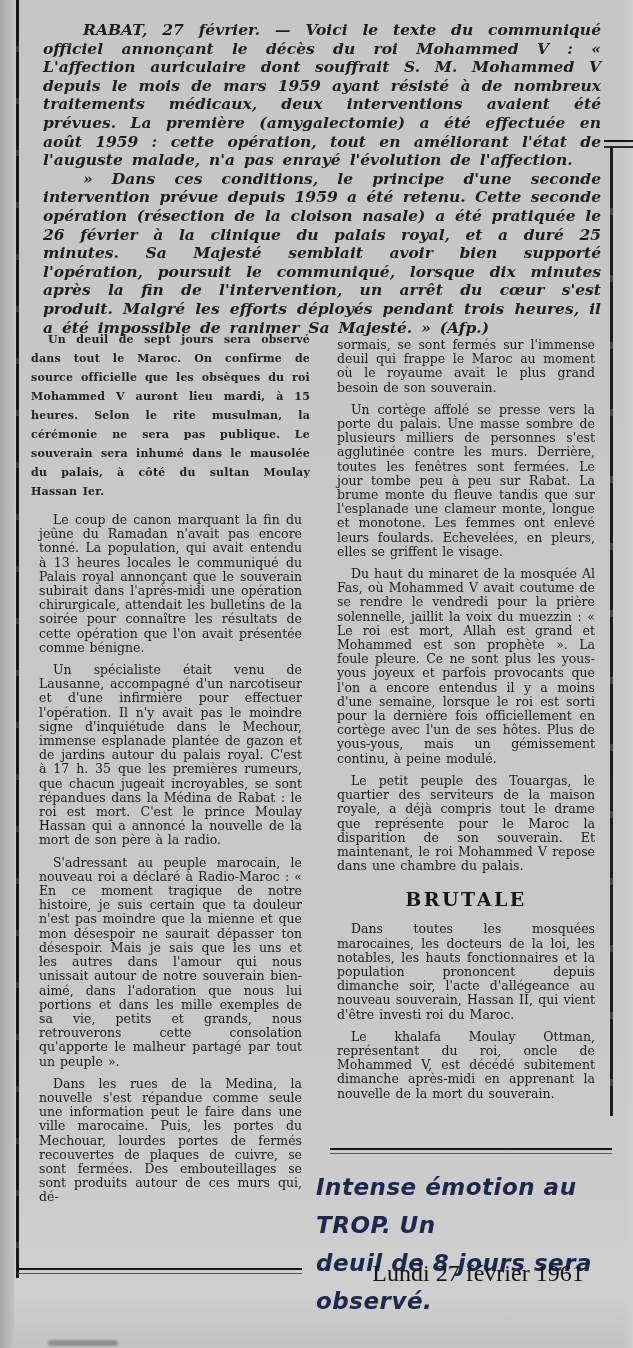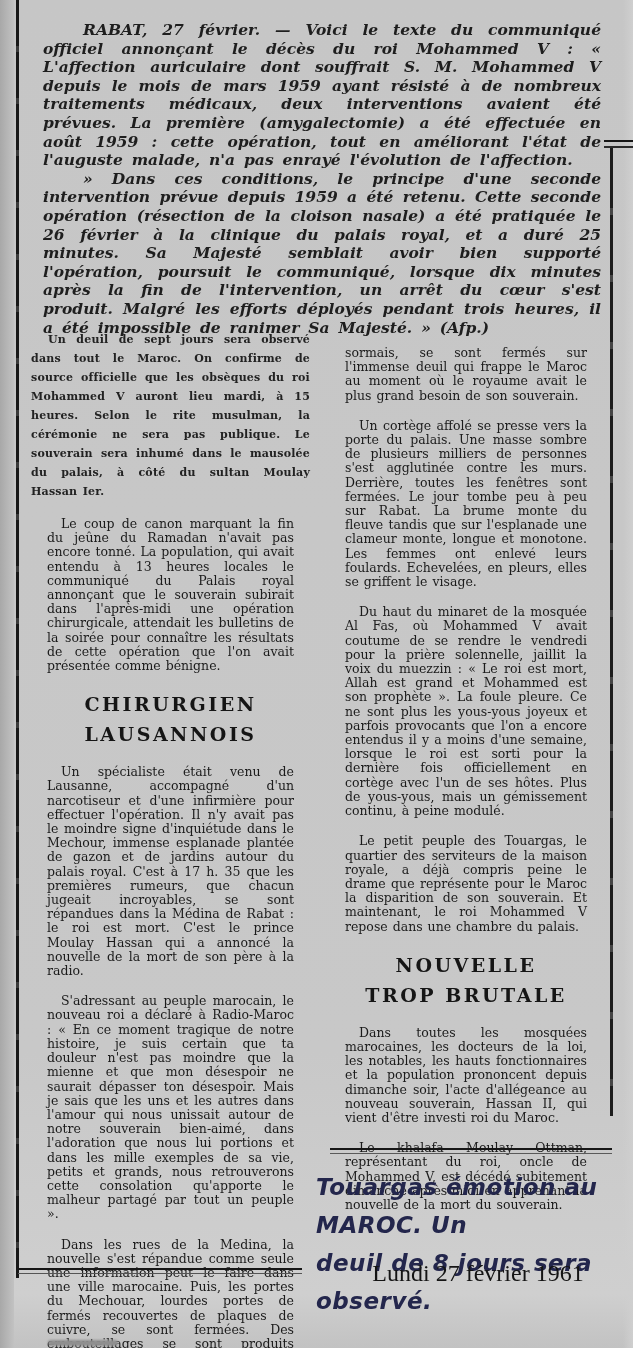--- a/index.html
+++ b/index.html
@@ -31,21 +31,21 @@
   .intro{position:absolute;left:43px;top:21px;width:558px;
     font-style:italic;font-weight:700;font-size:15.5px;line-height:18.6px;
     text-align:justify;word-spacing:3.5px;color:#1e1e1e;}
   .intro p{margin:0;text-indent:40px;}
   
   .col{position:absolute;top:330px;text-align:justify;}
   .col-left{left:31px;width:279px;}
   .col-right{left:329px;width:274px;}
   .lead{margin:0 0 12px 0;font-size:11px;line-height:19px;font-weight:700;
     letter-spacing:.2px;word-spacing:1.5px;text-indent:17px;color:#222;}
-  .body-p{margin:16px;font-size:12.5px;line-height:14.2px;word-spacing:1px;
+  .body-p{margin:8px;font-size:12.5px;line-height:14.2px;word-spacing:1px;
     text-indent:14px;color:#1b1b1b;}
   .body-p.nofirst{text-indent:0;}
   .col-heading{margin:11px 0 8px 0;text-align:center;font-size:19px;line-height:30px;
     font-weight:700;letter-spacing:2.5px;color:#151515;}
   .col-heading span{display:block;}
   
   .annotation{position:absolute;left:316px;top:1168px;width:317px;
     font-family:"DejaVu Sans",sans-serif;font-style:italic;font-weight:700;
     font-size:23px;line-height:38px;color:#23264c;letter-spacing:.5px;}
   
@@ -67,47 +67,42 @@
   <div class="rule-right"></div>
 
   <section class="intro">
     <p>RABAT, 27 février. — Voici le texte du communiqué officiel annonçant le décès du roi Mohammed V : « L'affection auriculaire dont souffrait S. M. Mohammed V depuis le mois de mars 1959 ayant résisté à de nombreux traitements médicaux, deux interventions avaient été prévues. La première (amygalectomie) a été effectuée en août 1959 : cette opération, tout en améliorant l'état de l'auguste malade, n'a pas enrayé l'évolution de l'affection.</p>
     <p>» Dans ces conditions, le principe d'une seconde intervention prévue depuis 1959 a été retenu. Cette seconde opération (résection de la cloison nasale) a été pratiquée le 26 février à la clinique du palais royal, et a duré 25 minutes. Sa Majesté semblait avoir bien supporté l'opération, poursuit le communiqué, lorsque dix minutes après la fin de l'intervention, un arrêt du cœur s'est produit. Malgré les efforts déployés pendant trois heures, il a été impossible de ranimer Sa Majesté. » (Afp.)</p>
   </section>
 
   <section class="col col-left">
     <p class="lead">Un deuil de sept jours sera observé dans tout le Maroc. On confirme de source officielle que les obsèques du roi Mohammed V auront lieu mardi, à 15 heures. Selon le rite musulman, la cérémonie ne sera pas publique. Le souverain sera inhumé dans le mausolée du palais, à côté du sultan Moulay Hassan Ier.</p>
     <p class="body-p">Le coup de canon marquant la fin du jeûne du Ramadan n'avait pas encore tonné. La population, qui avait entendu à 13 heures locales le communiqué du Palais royal annonçant que le souverain subirait dans l'après-midi une opération chirurgicale, attendait les bulletins de la soirée pour connaître les résultats de cette opération que l'on avait présentée comme bénigne.</p>
-    <h2 class="col-heading">
-      <span>CHIRURGIEN</span>
-      <span>LAUSANNOIS</span>
-    </h2>
     <p class="body-p">Un spécialiste était venu de Lausanne, accompagné d'un narcotiseur et d'une infirmière pour effectuer l'opération. Il n'y avait pas le moindre signe d'inquiétude dans le Mechour, immense esplanade plantée de gazon et de jardins autour du palais royal. C'est à 17 h. 35 que les premières rumeurs, que chacun jugeait incroyables, se sont répandues dans la Médina de Rabat : le roi est mort. C'est le prince Moulay Hassan qui a annoncé la nouvelle de la mort de son père à la radio.</p>
     <p class="body-p">S'adressant au peuple marocain, le nouveau roi a déclaré à Radio-Maroc : « En ce moment tragique de notre histoire, je suis certain que ta douleur n'est pas moindre que la mienne et que mon désespoir ne saurait dépasser ton désespoir. Mais je sais que les uns et les autres dans l'amour qui nous unissait autour de notre souverain bien-aimé, dans l'adoration que nous lui portions et dans les mille exemples de sa vie, petits et grands, nous retrouverons cette consolation qu'apporte le malheur partagé par tout un peuple ».</p>
     <p class="body-p">Dans les rues de la Medina, la nouvelle s'est répandue comme seule une information peut le faire dans une ville marocaine. Puis, les portes du Mechouar, lourdes portes de fermés recouvertes de plaques de cuivre, se sont fermées. Des embouteillages se sont produits autour de ces murs qui, dé-</p>
   </section>
 
   <section class="col col-right">
     <p class="body-p nofirst">sormais, se sont fermés sur l'immense deuil qui frappe le Maroc au moment où le royaume avait le plus grand besoin de son souverain.</p>
     <p class="body-p">Un cortège affolé se presse vers la porte du palais. Une masse sombre de plusieurs milliers de personnes s'est agglutinée contre les murs. Derrière, toutes les fenêtres sont fermées. Le jour tombe peu à peu sur Rabat. La brume monte du fleuve tandis que sur l'esplanade une clameur monte, longue et monotone. Les femmes ont enlevé leurs foulards. Echevelées, en pleurs, elles se griffent le visage.</p>
     <p class="body-p">Du haut du minaret de la mosquée Al Fas, où Mohammed V avait coutume de se rendre le vendredi pour la prière solennelle, jaillit la voix du muezzin : « Le roi est mort, Allah est grand et Mohammed est son prophète ». La foule pleure. Ce ne sont plus les yous-yous joyeux et parfois provocants que l'on a encore entendus il y a moins d'une semaine, lorsque le roi est sorti pour la dernière fois officiellement en cortège avec l'un de ses hôtes. Plus de yous-yous, mais un gémissement continu, à peine modulé.</p>
-    <p class="body-p">Le petit peuple des Touargas, le quartier des serviteurs de la maison royale, a déjà compris peine le drame que représente pour le Maroc la disparition de son souverain. Et maintenant, le roi Mohammed V repose dans une chambre du palais.</p>
+    <p class="body-p">Le petit peuple des Touargas, le quartier des serviteurs de la maison royale, a déjà compris tout le drame que représente pour le Maroc la disparition de son souverain. Et maintenant, le roi Mohammed V repose dans une chambre du palais.</p>
     <h2 class="col-heading">
-      <span>NOUVELLE</span>
-      <span>TROP BRUTALE</span>
+      <span>BRUTALE</span>
     </h2>
     <p class="body-p">Dans toutes les mosquées marocaines, les docteurs de la loi, les notables, les hauts fonctionnaires et la population prononcent depuis dimanche soir, l'acte d'allégeance au nouveau souverain, Hassan II, qui vient d'être investi roi du Maroc.</p>
     <p class="body-p">Le khalafa Moulay Ottman, représentant du roi, oncle de Mohammed V, est décédé subitement dimanche après-midi en apprenant la nouvelle de la mort du souverain.</p>
   </section>
 
   <div class="rule-bottom-left"></div>
   <div class="rule-bottom-right"></div>
 
   <div class="annotation">
-    <div>Touargas émotion au MAROC. Un</div>
+    <div>Intense émotion au TROP. Un</div>
     <div>deuil de 8 jours sera observé.</div>
   </div>
 
   <div class="masthead">
     <div class="mast-date">Lundi 27 février 1961</div>
   </div>
 
   <div class="smudge-bottom"></div>
 </div>
 

